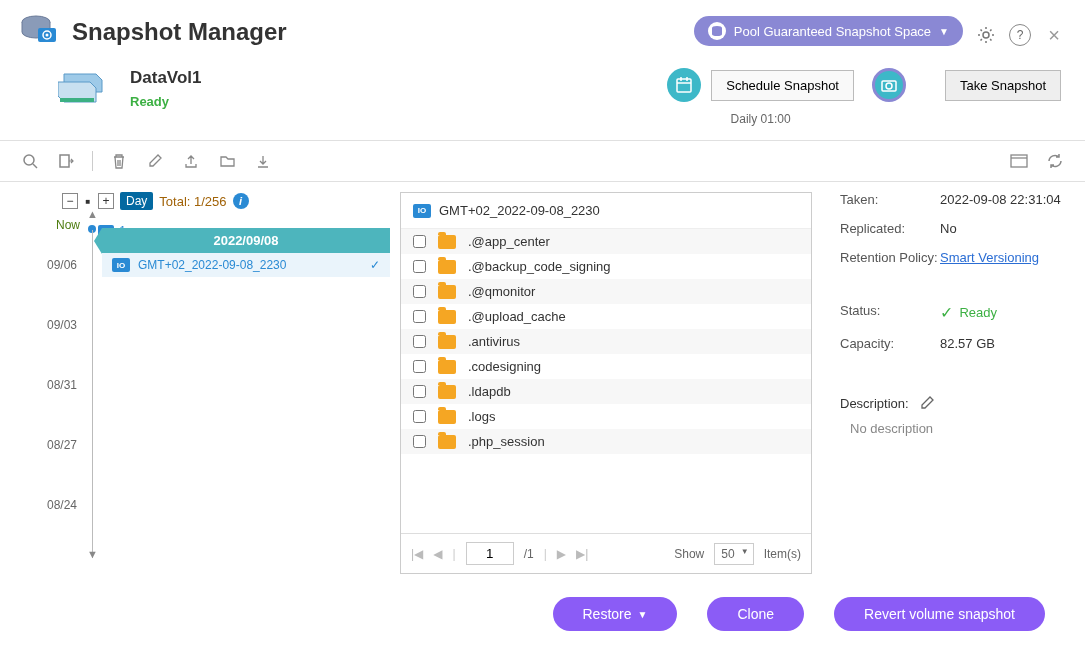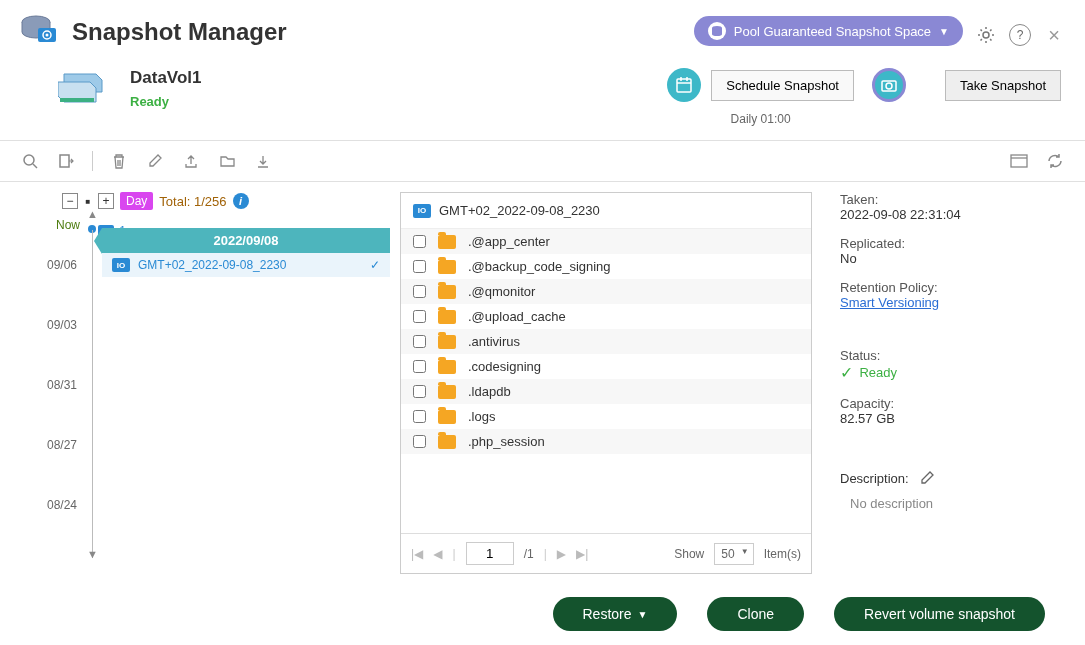--- a/index.html
+++ b/index.html
@@ -39,21 +39,21 @@
 .tb-spacer { flex: 1; }
 
 
 .main { display: flex; padding: 10px 14px 0 14px; height: 392px; }
 
 
 .timeline { width: 386px; padding-right: 10px; }
 .tl-controls { display: flex; align-items: center; gap: 6px; margin-bottom: 8px; }
 .tl-ctrl { width: 16px; height: 16px; border: 1px solid #888; display: flex; align-items: center; justify-content: center; font-size: 12px; background: #fff; cursor: pointer; }
 .tl-ctrl.mid { border: none; font-size: 8px; width: 8px; }
-.tl-day { background: #d946ef; color: #fff; padding: 2px 6px; font-size: 12px; border-radius: 2px; }
+.tl-day { background: #0369a1; color: #fff; padding: 2px 6px; font-size: 12px; border-radius: 2px; }
 .tl-total { color: #a16207; font-size: 13px; }
 .tl-info { width: 16px; height: 16px; background: #2a8ad4; color: #fff; border-radius: 50%; display: inline-flex; align-items: center; justify-content: center; font-size: 11px; font-style: italic; font-weight: bold; }
 .tl-body { display: flex; }
 .tl-axis { width: 80px; position: relative; }
 .tl-now { color: #4d7c0f; font-size: 12px; position: absolute; left: 42px; top: 0; }
 .tl-line { position: absolute; left: 78px; top: 12px; bottom: 0; width: 1px; background: #bbb; }
 .tl-dot { position: absolute; left: 74px; top: 7px; width: 8px; height: 8px; background: #2a8ad4; border-radius: 50%; }
 .tl-tick { position: absolute; left: 33px; font-size: 12px; color: #666; }
 .tl-arrow-up, .tl-arrow-down { position: absolute; left: 73px; color: #888; font-size: 11px; }
 .tl-arrow-up { top: -10px; } .tl-arrow-down { bottom: -12px; }
@@ -79,33 +79,33 @@
 .folder-icon::before { content: ""; position: absolute; top: -3px; left: 0; width: 8px; height: 3px; background: #f5a623; border-radius: 2px 2px 0 0; }
 .fp-pager { border-top: 1px solid #ddd; padding: 8px 10px; display: flex; align-items: center; gap: 10px; font-size: 12px; color: #666; }
 .pg-btn { color: #bbb; cursor: pointer; font-size: 12px; }
 .pg-input { width: 48px; text-align: center; border: 1px solid #ccc; padding: 3px; }
 .pg-sep { color: #ccc; }
 .pg-select { border: 1px solid #ccc; padding: 3px 18px 3px 6px; position: relative; }
 .pg-select::after { content: "▼"; position: absolute; right: 4px; font-size: 8px; color: #666; }
 
 
 .details { flex: 1; padding-left: 28px; font-size: 13px; }
-.det-row { display: flex; margin-bottom: 14px; flex-direction: column; }
+.det-row { display: flex; margin-bottom: 14px; }
 .det-label { width: 100px; color: #555; }
 .det-val { color: #333; }
 .det-link { color: #2a6dd4; text-decoration: underline; cursor: pointer; }
 .det-status { color: #3cb043; display: flex; align-items: center; gap: 6px; }
 .det-check { color: #3cb043; font-size: 16px; }
 .det-desc-row { display: flex; align-items: center; gap: 10px; margin-top: 44px; }
 .det-edit { color: #666; cursor: pointer; }
 .det-nodesc { color: #888; margin-top: 10px; margin-left: 10px; }
 
 
 .footer { position: absolute; bottom: 0; left: 0; right: 0; padding: 14px 40px; display: flex; justify-content: flex-end; gap: 30px; }
-.foot-btn { background: #14532d; color: #fff; border: none; border-radius: 18px; padding: 9px 30px; font-size: 14px; cursor: pointer; display: flex; align-items: center; gap: 6px; }
+.foot-btn { background: #8b5cf6; color: #fff; border: none; border-radius: 18px; padding: 9px 30px; font-size: 14px; cursor: pointer; display: flex; align-items: center; gap: 6px; }
 .foot-btn .chev { font-size: 10px; }
 
 svg { display: block; }
 </style>
 </head>
 <body>
 
 <div class="header">
   <div class="app-icon">
     <svg viewBox="0 0 40 32">

